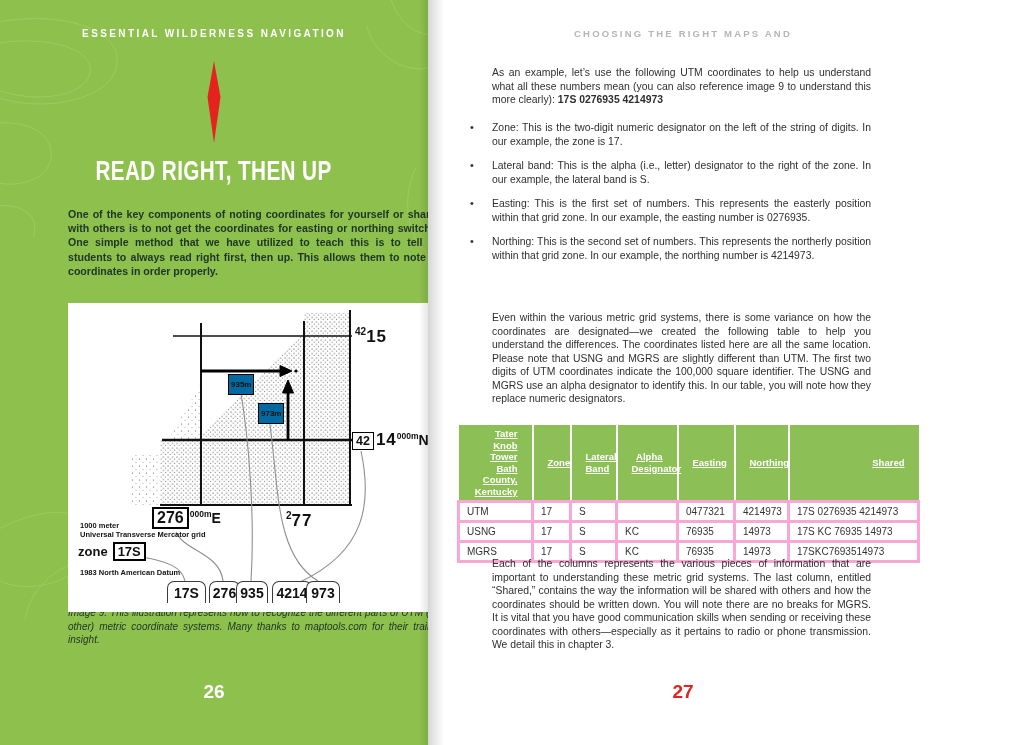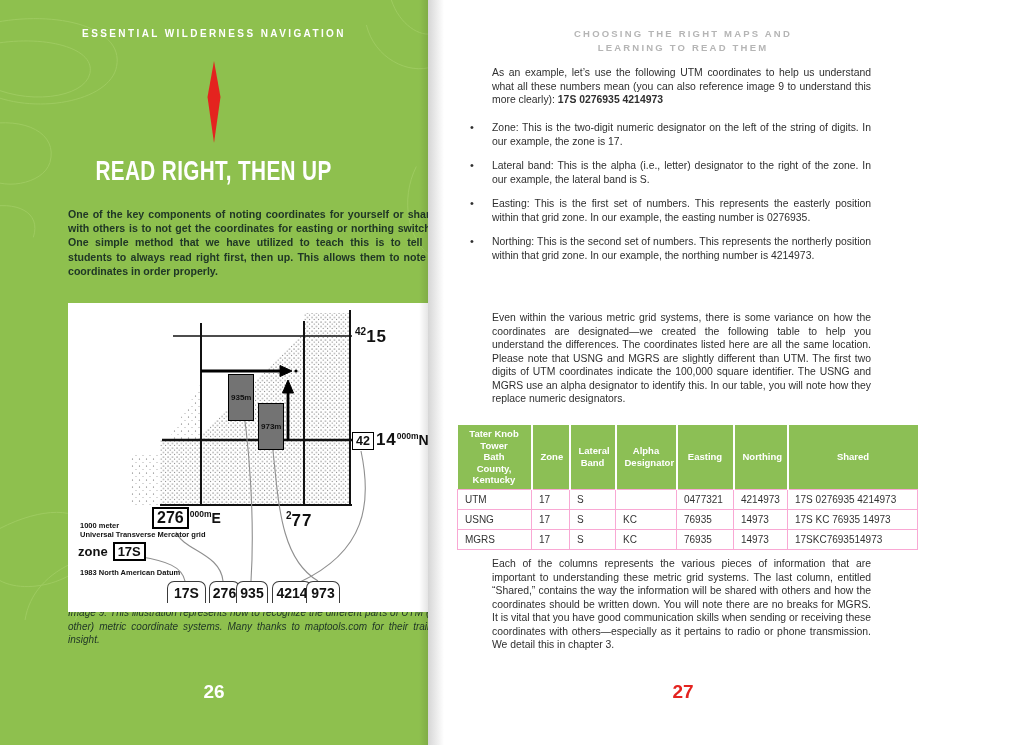--- a/index.html
+++ b/index.html
@@ -39,22 +39,22 @@
   .fx-box{display:inline-block;border:1.5px solid #000;font-size:12.5px;font-weight:700;
        padding:1px 3px;margin-right:2px;background:#fff;}
   .fx-box-lg{display:inline-block;border:2px solid #000;font-size:16px;font-weight:700;
        padding:0 3px;margin-right:1px;background:#fff;}
   .fx-supm{font-size:8.5px;font-weight:700;vertical-align:6px;margin-top:24px;}
   .fx-dir{font-size:14px;font-weight:700;}
   .fx-meta{font-size:7.5px;font-weight:700;}
   .fx-zone{font-size:13px;font-weight:700;}
   .fx-zbox{display:inline-block;border:2px solid #000;font-size:13px;font-weight:700;
        padding:0 3px;margin-left:5px;background:#fff;}
-  .fx-mlabel{position:absolute;border:1.2px solid #000;background:#737373;font-size:8px;
-       font-weight:700;padding:18px 2px;color:#111;z-index:2;}
+  .fx-mlabel{position:absolute;border:1.2px solid #000;background:#0369a1;font-size:8px;
+       font-weight:700;padding:5px 2px;color:#111;z-index:2;}
   .fx-tab{position:absolute;top:278px;height:21px;border:1.5px solid #3a3a3a;border-bottom:none;
        border-radius:7px 7px 0 0;font-size:14px;font-weight:700;text-align:center;
        line-height:22px;color:#111;background:#fff;z-index:2;}
 
   
   .r-header{position:absolute;top:27px;left:0;width:100%;text-align:center;color:#b5b5b5;
        font-size:9.5px;font-weight:700;letter-spacing:2.2px;line-height:14px;z-index:2;}
   .r-block{position:absolute;left:64px;width:379px;color:#2f2f2f;font-size:10.4px;
        line-height:13.5px;text-align:justify;z-index:2;}
   .r-intro{top:66px;}
@@ -62,25 +62,25 @@
   .bullet{position:relative;}
   .bullet::before{content:"\2022";position:absolute;left:-22px;top:0;font-size:11px;color:#2f2f2f;}
   .b-label{font-weight:400;}
   .r-para2{top:311px;}
   .r-para3{top:557px;}
   strong{font-weight:700;}
 
   table.utm{position:absolute;left:29px;top:425px;width:460px;border-collapse:collapse;
        table-layout:fixed;z-index:2;}
   table.utm thead tr{height:58px;}
-  table.utm th{background:#8cbf55;color:#fff;font-size:9.5px;font-weight:700;text-align:center;
-       vertical-align:middle;padding:3px 8px;white-space:pre-line;line-height:11.5px;}
+  table.utm th{background:#8cbf55;color:#fff;font-size:9.5px;font-weight:700;text-align:right;
+       vertical-align:middle;padding:3px 14px;white-space:pre-line;line-height:11.5px;text-decoration:underline;}
   table.utm th + th{border-left:2px solid #fff;}
   table.utm tbody tr{height:20px;}
-  table.utm td{border:1px solid #f9a8d4;background:#fff;color:#333;font-size:10px;
+  table.utm td{border:3px solid #f9a8d4;background:#fff;color:#333;font-size:10px;
        padding:2px 7px;vertical-align:middle;}
 </style>
 </head>
 <body>
 
 <div class="page page-left">
   <svg class="contours" viewBox="0 0 514 745" xmlns="http://www.w3.org/2000/svg">
     <g stroke="#a5cf68" stroke-width="1.2" fill="none" opacity="0.7">
       <path d="M-20,30 C60,10 150,30 140,80 C132,122 40,140 -20,110"></path>
       <path d="M-20,55 C45,40 115,55 108,88 C102,118 30,128 -20,100"></path>
@@ -191,21 +191,20 @@
     <div class="fx-tab" style="left:238px;width:32px">973</div>
   </div>
 
   <div class="caption">Image 9: This illustration represents how to recognize the different parts of UTM (and other) metric coordinate systems. Many thanks to maptools.com for their training insight.</div>
   <div class="pageno pageno-left">26</div>
 </div>
 
 <div class="page page-right">
   <div class="r-header">
     <div>CHOOSING THE RIGHT MAPS AND</div>
-    <div>LEARNING TO READ THEM</div>
   </div>
 
   <div class="r-block r-intro">
     <span>As an example, let’s use the following UTM coordinates to help us understand what all these numbers mean (you can also reference image 9 to understand this more clearly): </span><strong>17S 0276935 4214973</strong>
   </div>
 
   <div class="r-block r-bullets">
     <div class="bullet">
       <span class="b-label">Zone:</span>
       <span>This is the two-digit numeric designator on the left of the string of digits. In our example, the zone is 17.</span>

